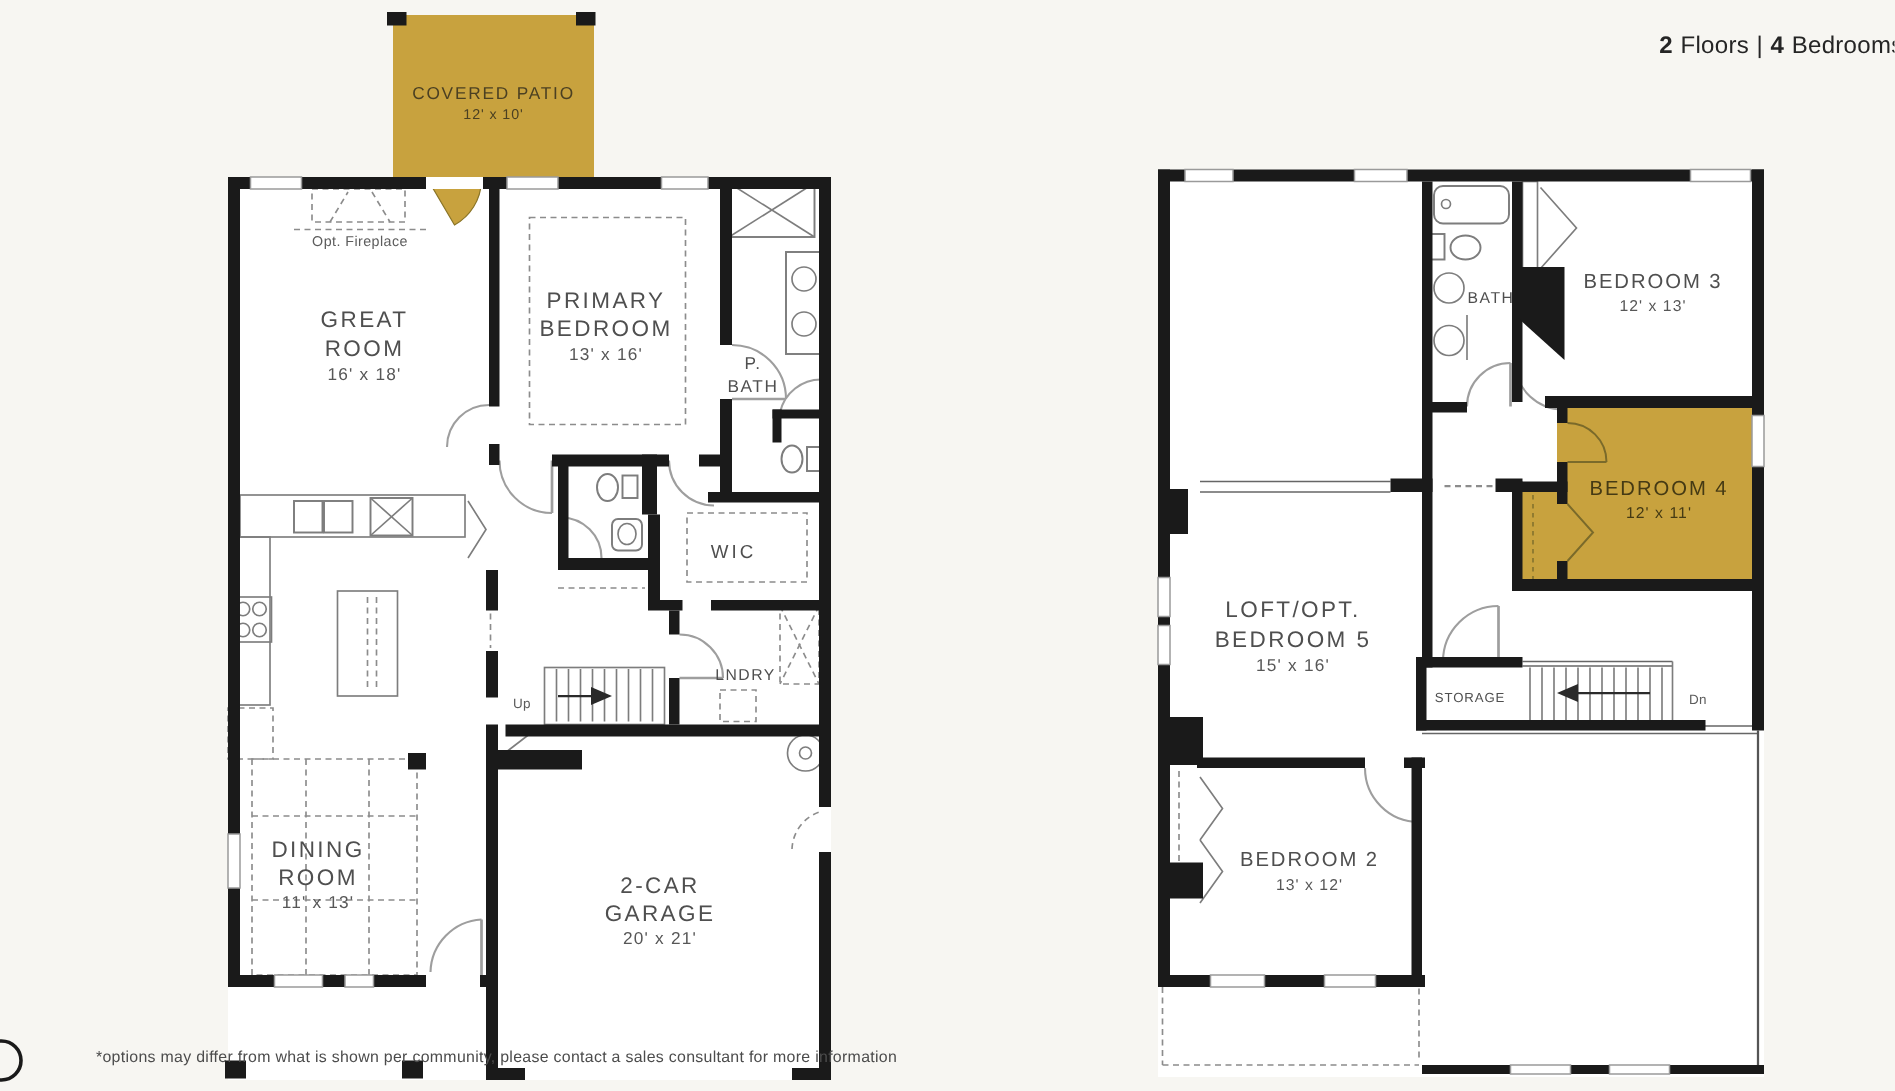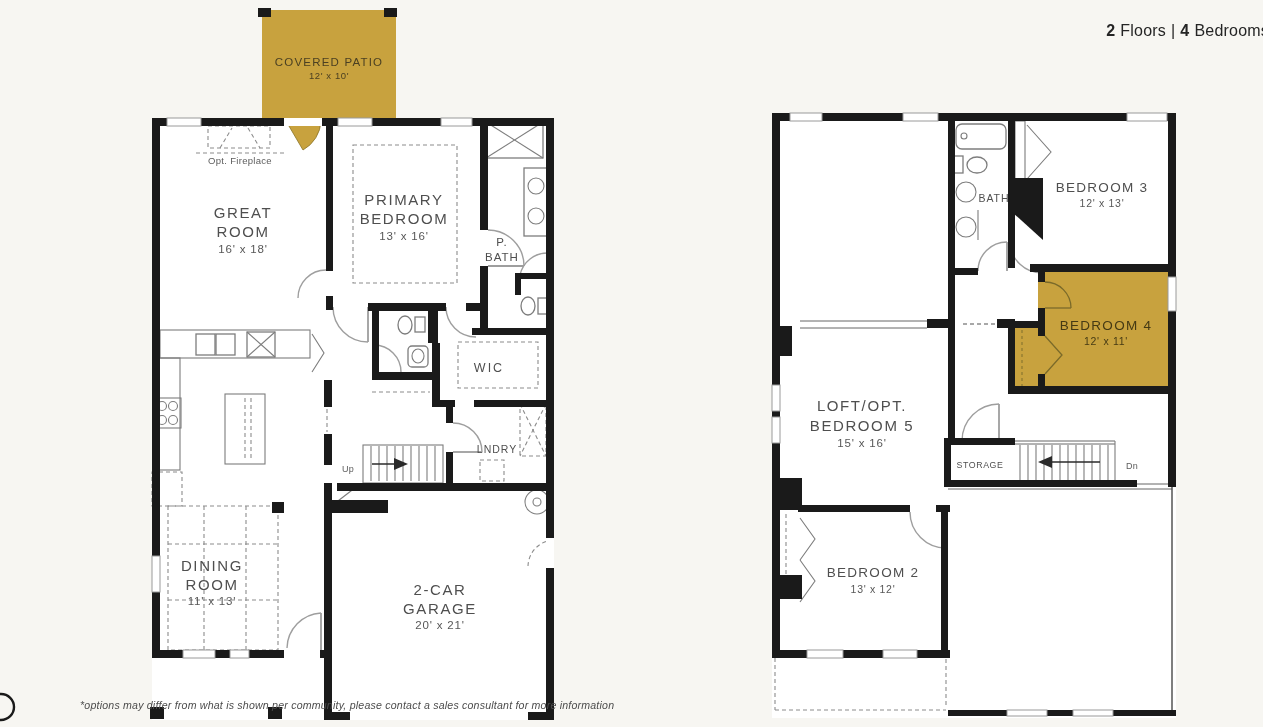--- a/index.html
+++ b/index.html
@@ -8,22 +8,22 @@
     background:#f7f6f2;
     font-family:"Liberation Sans",sans-serif;
   }
   .header{
     position:absolute;top:22px;right:-6px;white-space:nowrap;
     font-size:16px;color:#252525;letter-spacing:.2px;
     display:flex;gap:5px;align-items:baseline;
   }
   .header .num{font-weight:bold;}
   .footer{
-    position:absolute;left:80px;top:699px;
-    font-size:10.6px;color:#4c4c4c;letter-spacing:.2px;white-space:nowrap;font-style:italic;
+    position:absolute;left:64px;top:699px;
+    font-size:10.6px;color:#4c4c4c;letter-spacing:.2px;white-space:nowrap;
   }
   svg{position:absolute;left:0;top:0;}
   .wall{fill:#1a1a1a;stroke:none;}
   .base{fill:#ffffff;stroke:none;}
   .gold{fill:#c8a23e;}
   .win{fill:#ffffff;stroke:#9a9a9a;stroke-width:1;}
   .gap{fill:#ffffff;stroke:none;}
   .fx{fill:#ffffff;stroke:#7d7d7d;stroke-width:1.3;}
   .fxline{fill:none;stroke:#7d7d7d;stroke-width:1.1;}
   .arc{fill:none;stroke:#9e9e9e;stroke-width:1.4;}

